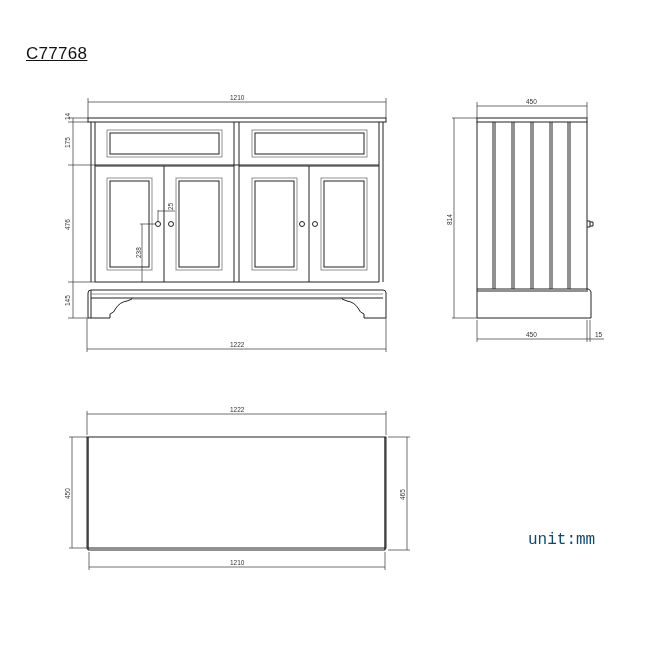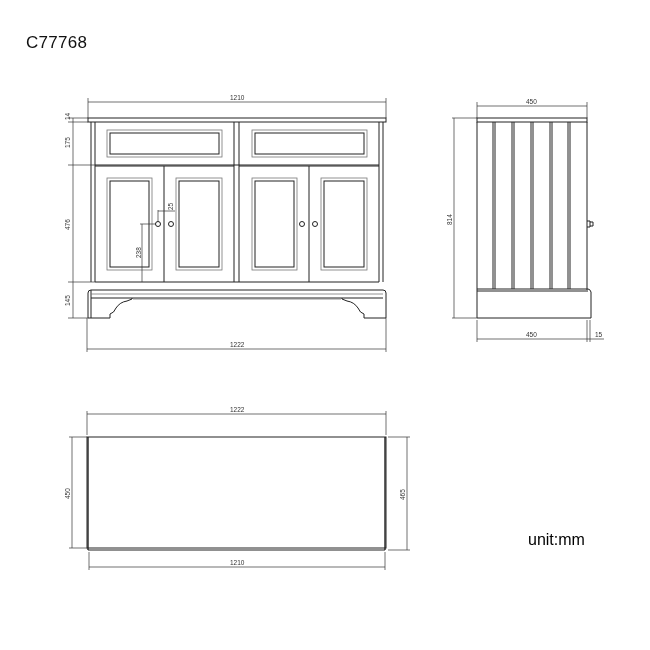--- a/index.html
+++ b/index.html
@@ -1,18 +1,18 @@
 <!DOCTYPE html>
 <html><head>
 <meta charset="utf-8">
 <style>
   html, body { margin: 0; padding: 0; background: #ffffff; }
   body { width: 650px; height: 650px; position: relative; overflow: hidden; font-family: "Liberation Sans", sans-serif; }
-  .title { position: absolute; left: 26px; top: 33px; font-size: 17px; color: #111; letter-spacing: 0.3px; }
-  .unit { position: absolute; left: 528px; top: 531px; font-size: 16px; color: #000000; }
+  .title { position: absolute; left: 26px; top: 44px; font-size: 17px; color: #111; letter-spacing: 0.3px; text-decoration: underline; }
+  .unit { position: absolute; left: 528px; top: 531px; font-size: 16px; color: #0c4a6e; font-family: Liberation Mono, monospace; }
   svg { position: absolute; left: 0; top: 0; }
   .dim { font-family: "Liberation Sans", sans-serif; font-size: 6.5px; fill: #333; }
   .ln { stroke: #222; fill: none; stroke-width: 1; }
   .ln2 { stroke: #222; fill: none; stroke-width: 1.4; }
   .lg { stroke: #777; fill: none; stroke-width: 0.8; }
   .dl { stroke: #333; fill: none; stroke-width: 0.7; }
 </style>
 </head>
 <body>
 

